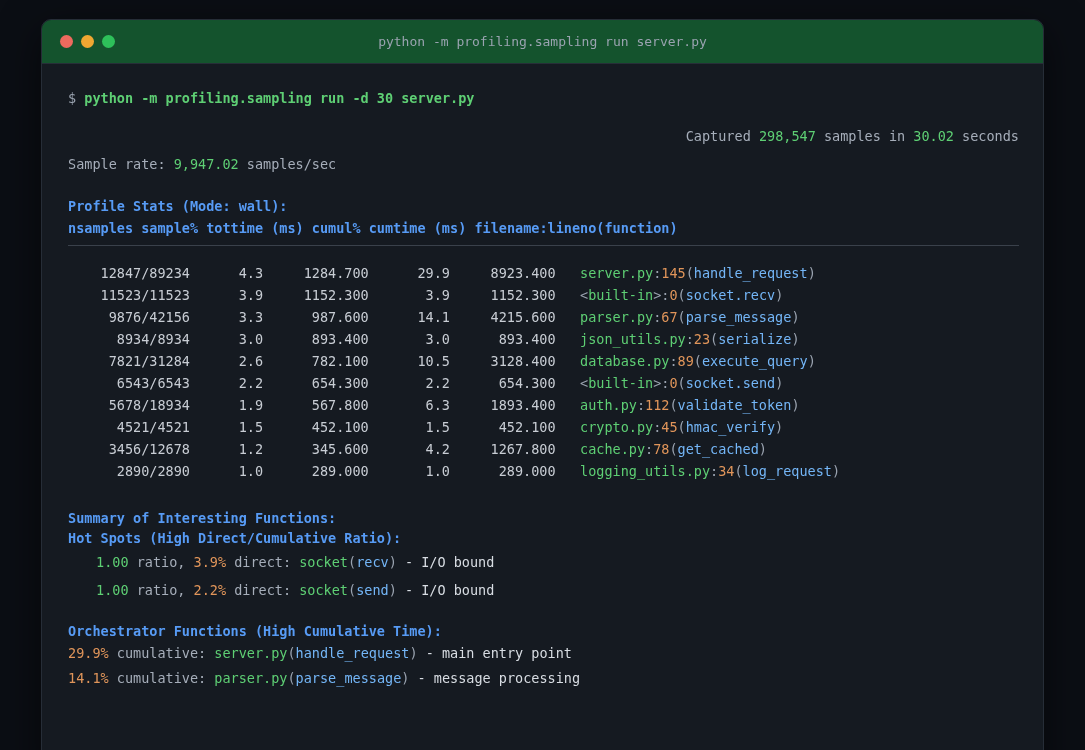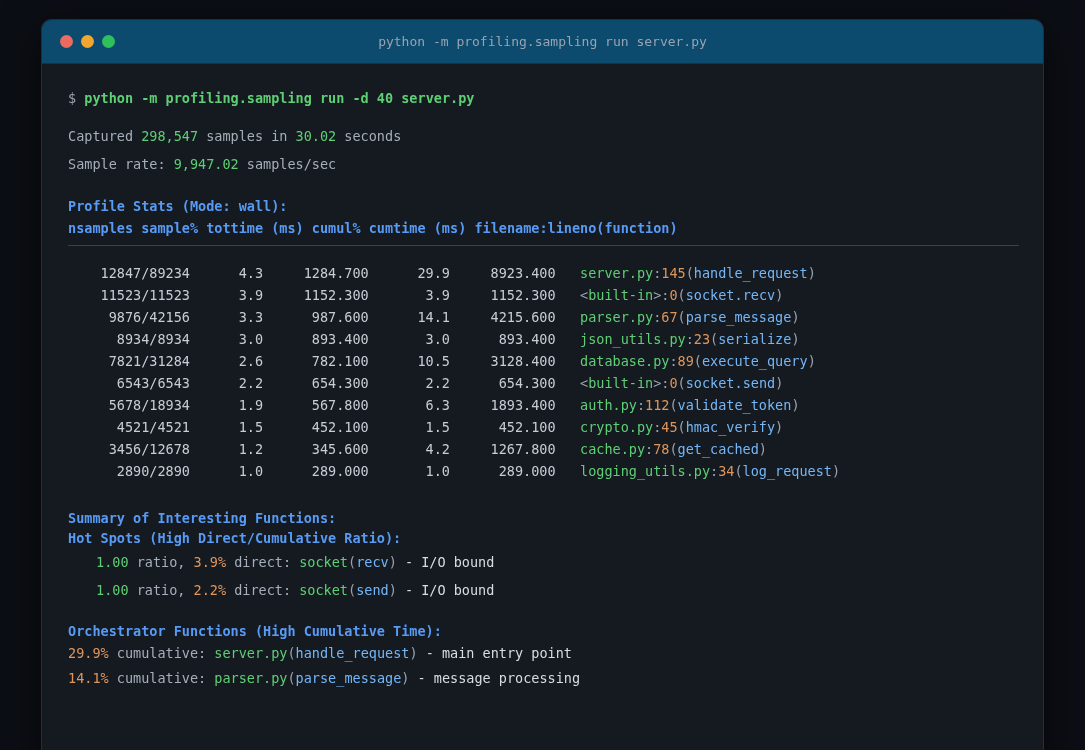--- a/index.html
+++ b/index.html
@@ -11,21 +11,21 @@
   .window {
     position:absolute; left:41px; top:19px; width:1003px; height:760px;
     background:#151a21;
     border:1px solid #262d37;
     border-radius:10px;
     box-shadow:0 12px 40px rgba(0,0,0,.55);
     overflow:hidden;
   }
   .titlebar {
     position:relative; height:44px;
-    background:#0c4a6e;
+    background:#14532d;
     border-bottom:1px solid #272e38;
     display:flex; align-items:center;
     padding-left:18px;
   }
   .lights { display:flex; gap:8px; }
   .light { width:13px; height:13px; border-radius:50%; }
   .light.red   { background:#ed6a5e; }
   .light.yellow{ background:#f0a732; }
   .light.green { background:#2ec05a; }
   .titlebar-title {
@@ -33,21 +33,21 @@
     color:#9aa3b0; font-size:13px; pointer-events:none;
   }
   .content {
     padding:24px 24px 0 26px;
     font-size:13.5px;
     color:#a6aeba;
     line-height:20px;
   }
   .line { display:flex; gap:1ch; white-space:pre; }
   .mt8  { margin-top:8px; }
-  .mt18 { margin-top:18px; }
+  .mt18 { margin-top:18px;justify-content:flex-end; }
   .mt22 { margin-top:22px;text-align:center; }
   .mt2  { margin-top:2px; }
   .mt14 { margin-top:0; }
   .mt17 { margin-top:17px; }
   .mt26 { margin-top:26px;text-align:right; }
   .grn    { color:#5ecf74; }
   .grn.b  { font-weight:bold; }
   .org    { color:#e0955a;text-align:right; }
   .hdr    { color:#579bf5; font-weight:bold; }
   .fnblu  { color:#74b6f7; }
@@ -77,21 +77,21 @@
       <div class="light yellow"></div>
       <div class="light green"></div>
     </div>
     <div class="titlebar-title">python -m profiling.sampling run server.py</div>
   </div>
 
   <div class="content">
 
     <div class="line">
       <span class="punct">$</span>
-      <span class="grn b">python -m profiling.sampling run -d 40 server.py</span>
+      <span class="grn b">python -m profiling.sampling run -d 30 server.py</span>
     </div>
 
     <div class="line mt18">
       <span>Captured</span>
       <span class="grn">298,547</span>
       <span>samples in</span>
       <span class="grn">30.02</span>
       <span>seconds</span>
     </div>
 

